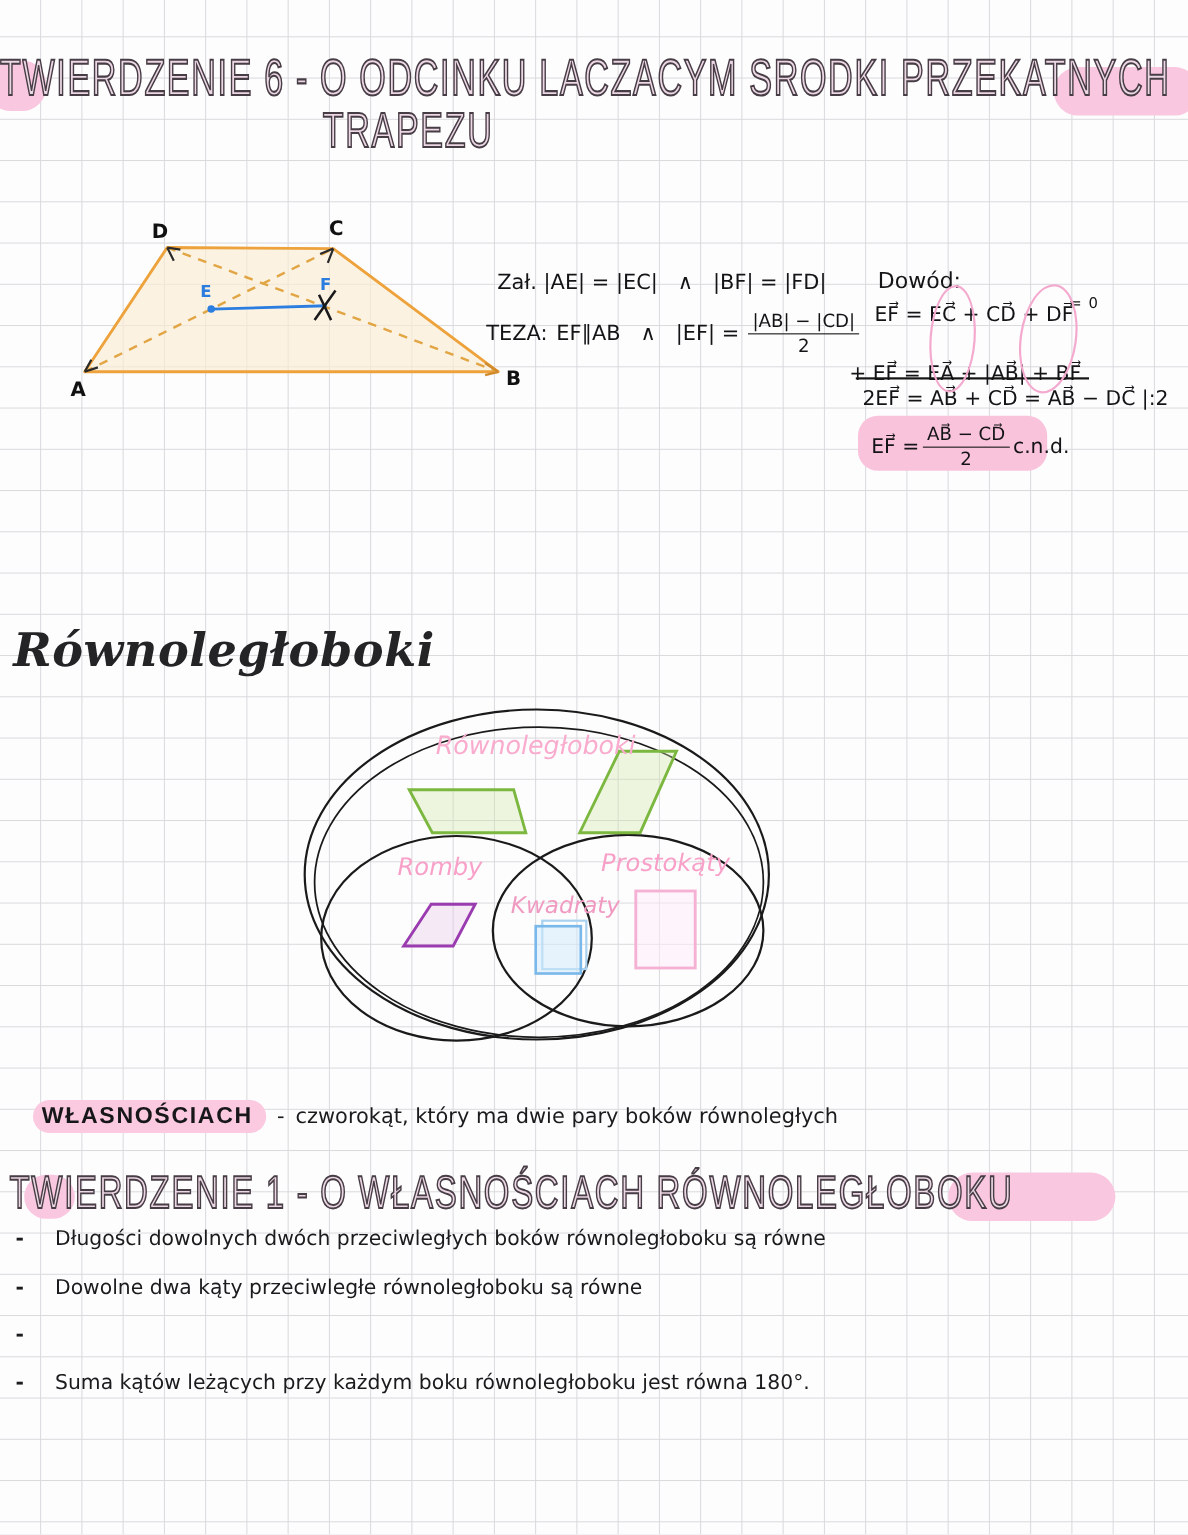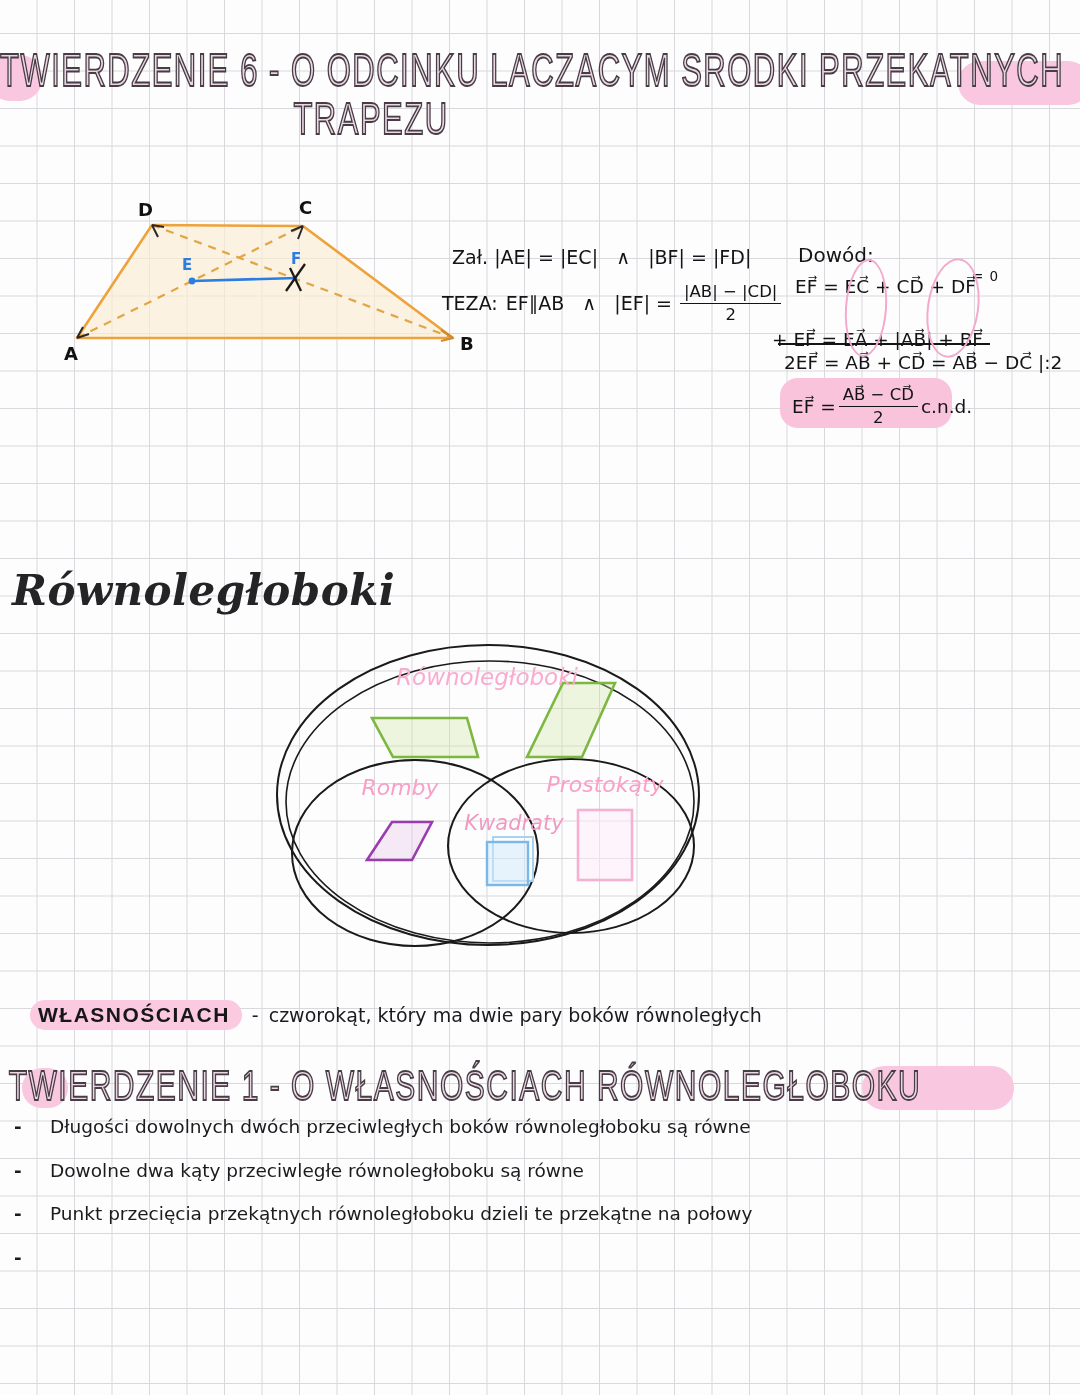--- a/index.html
+++ b/index.html
@@ -160,20 +160,20 @@
     <div class="bullet-row">
       <span class="bullet-dash">-</span>
       <span>Długości dowolnych dwóch przeciwległych boków równoległoboku są równe</span>
     </div>
     <div class="bullet-row">
       <span class="bullet-dash">-</span>
       <span>Dowolne dwa kąty przeciwległe równoległoboku są równe</span>
     </div>
     <div class="bullet-row">
       <span class="bullet-dash">-</span>
-      <span>Punkt przecięcia przekątnych równoległoboku dzieli te przekątne na połowy</span>
     </div>
     <div class="bullet-row">
       <span class="bullet-dash">-</span>
+      <span>Suma kątów leżących przy każdym boku równoległoboku jest równa 180°.</span>
     </div>
   </div>
 
 </div>
 
 </body></html>

